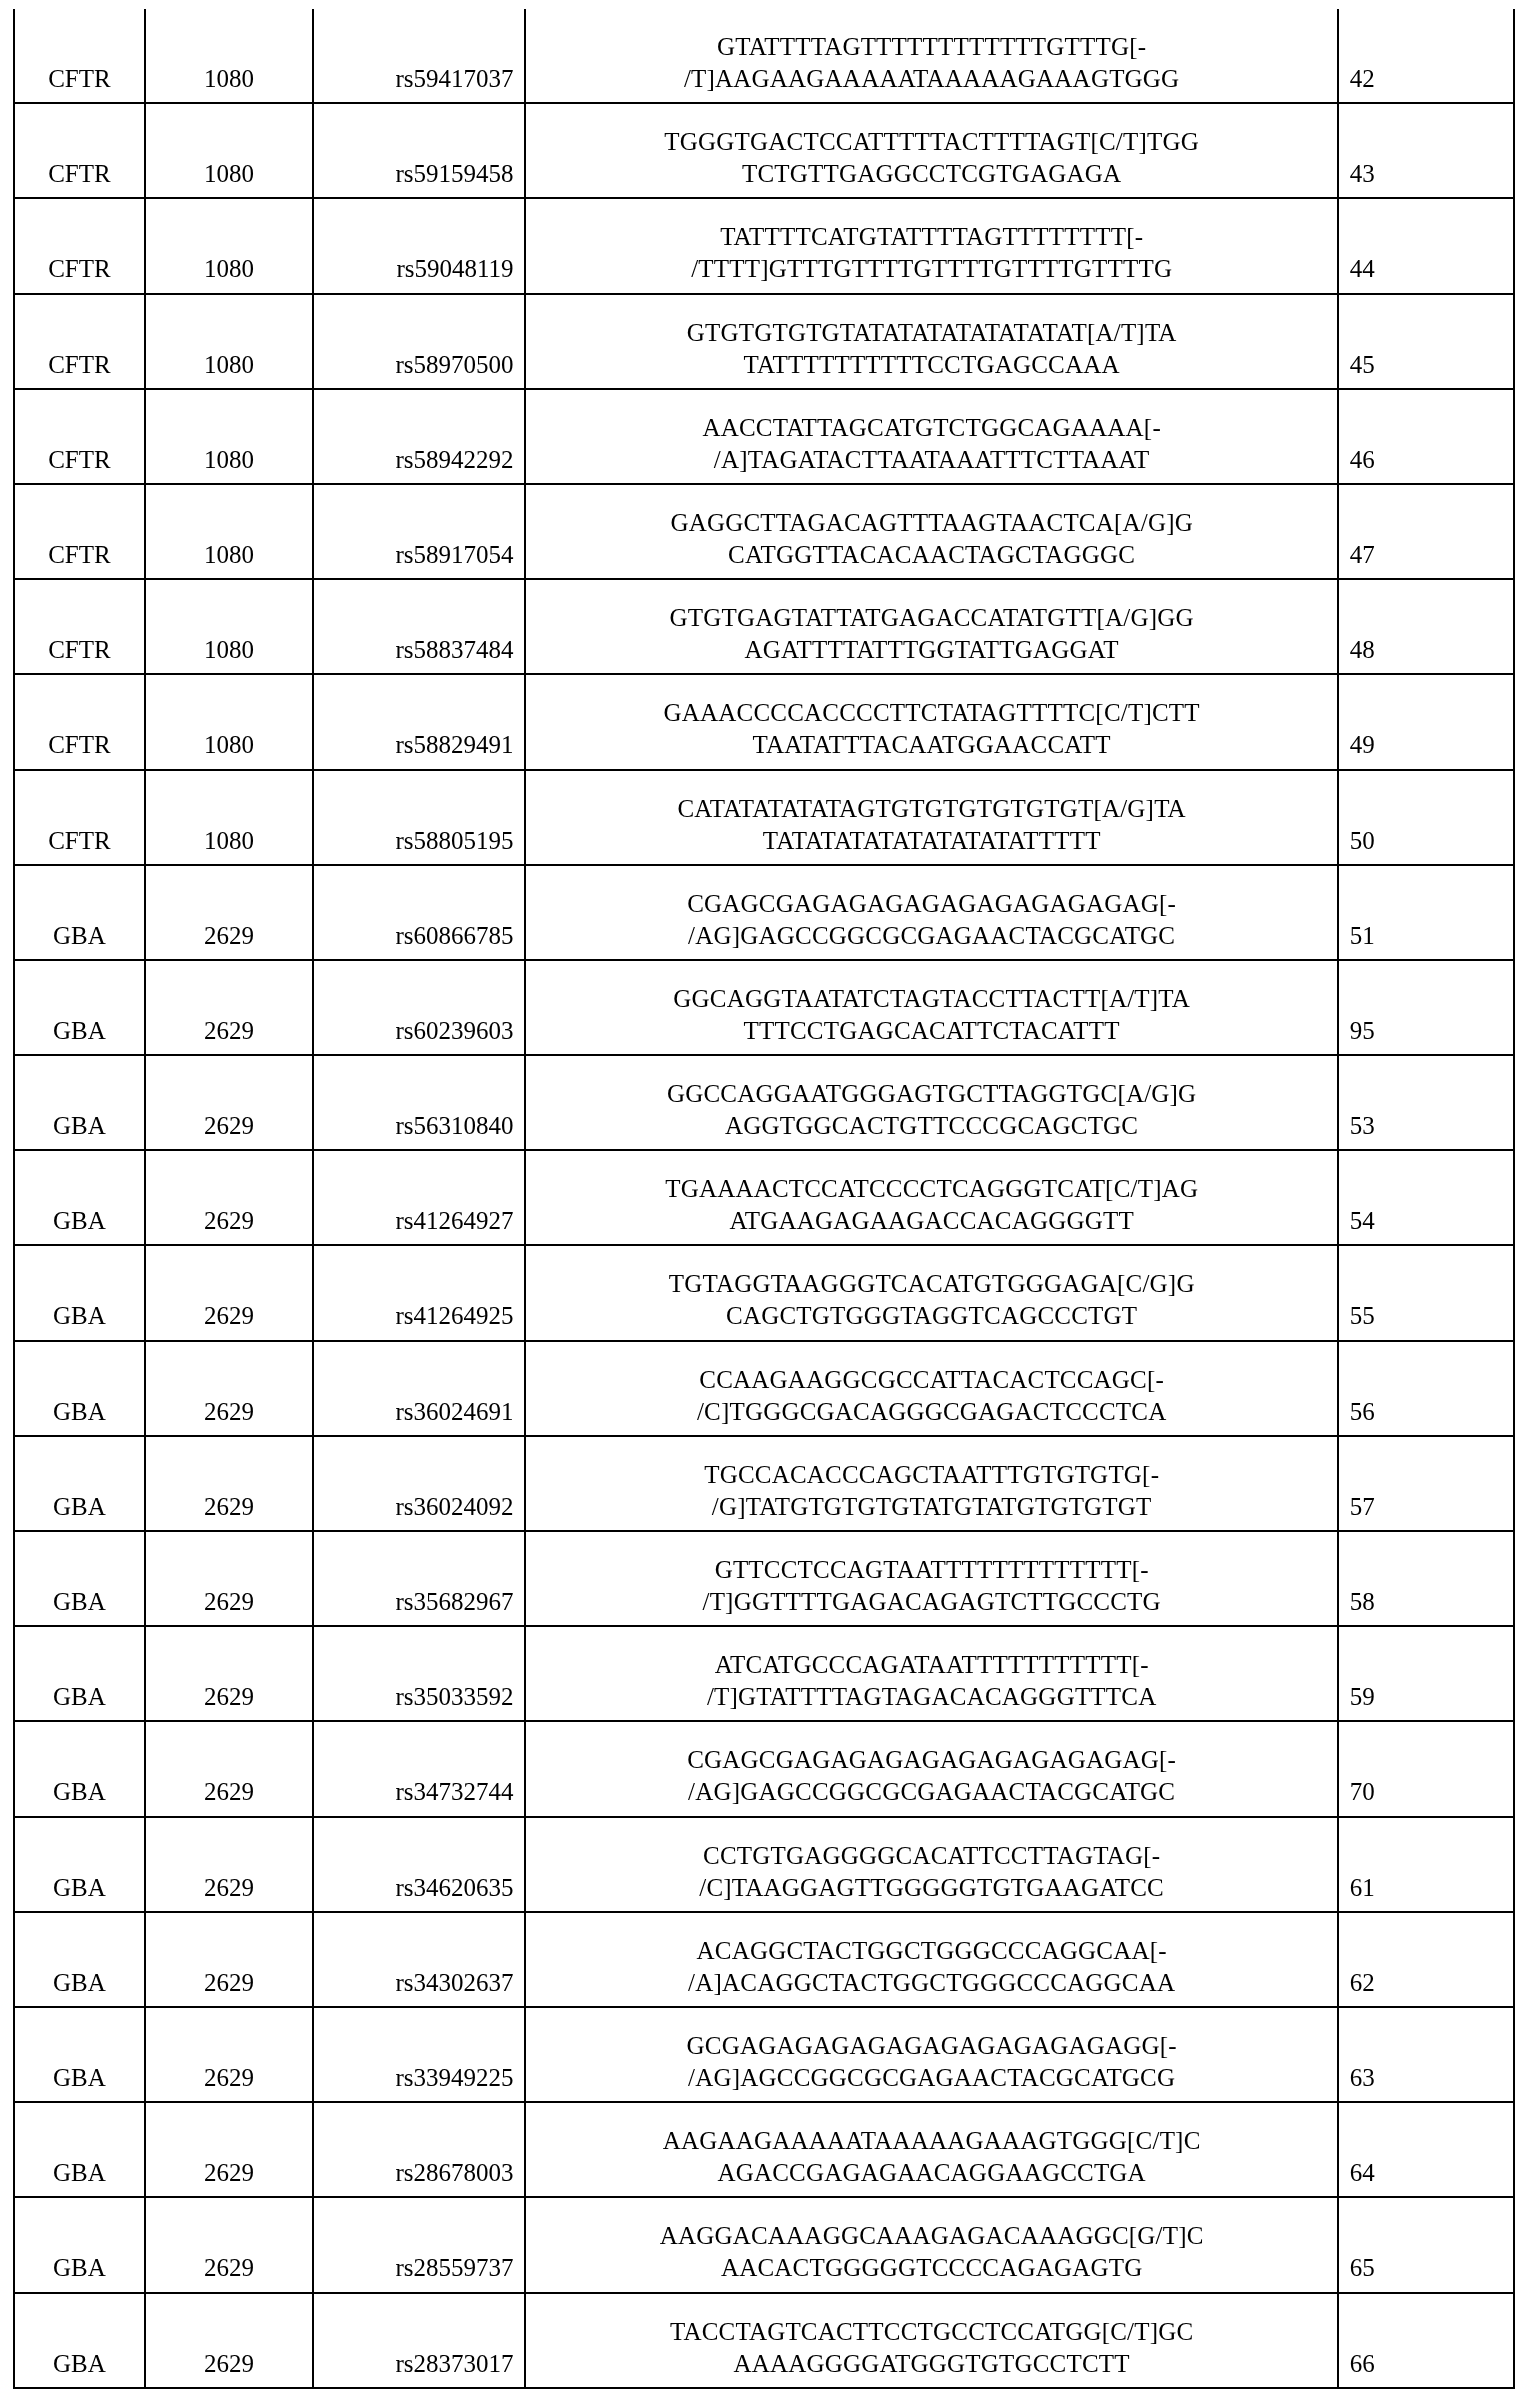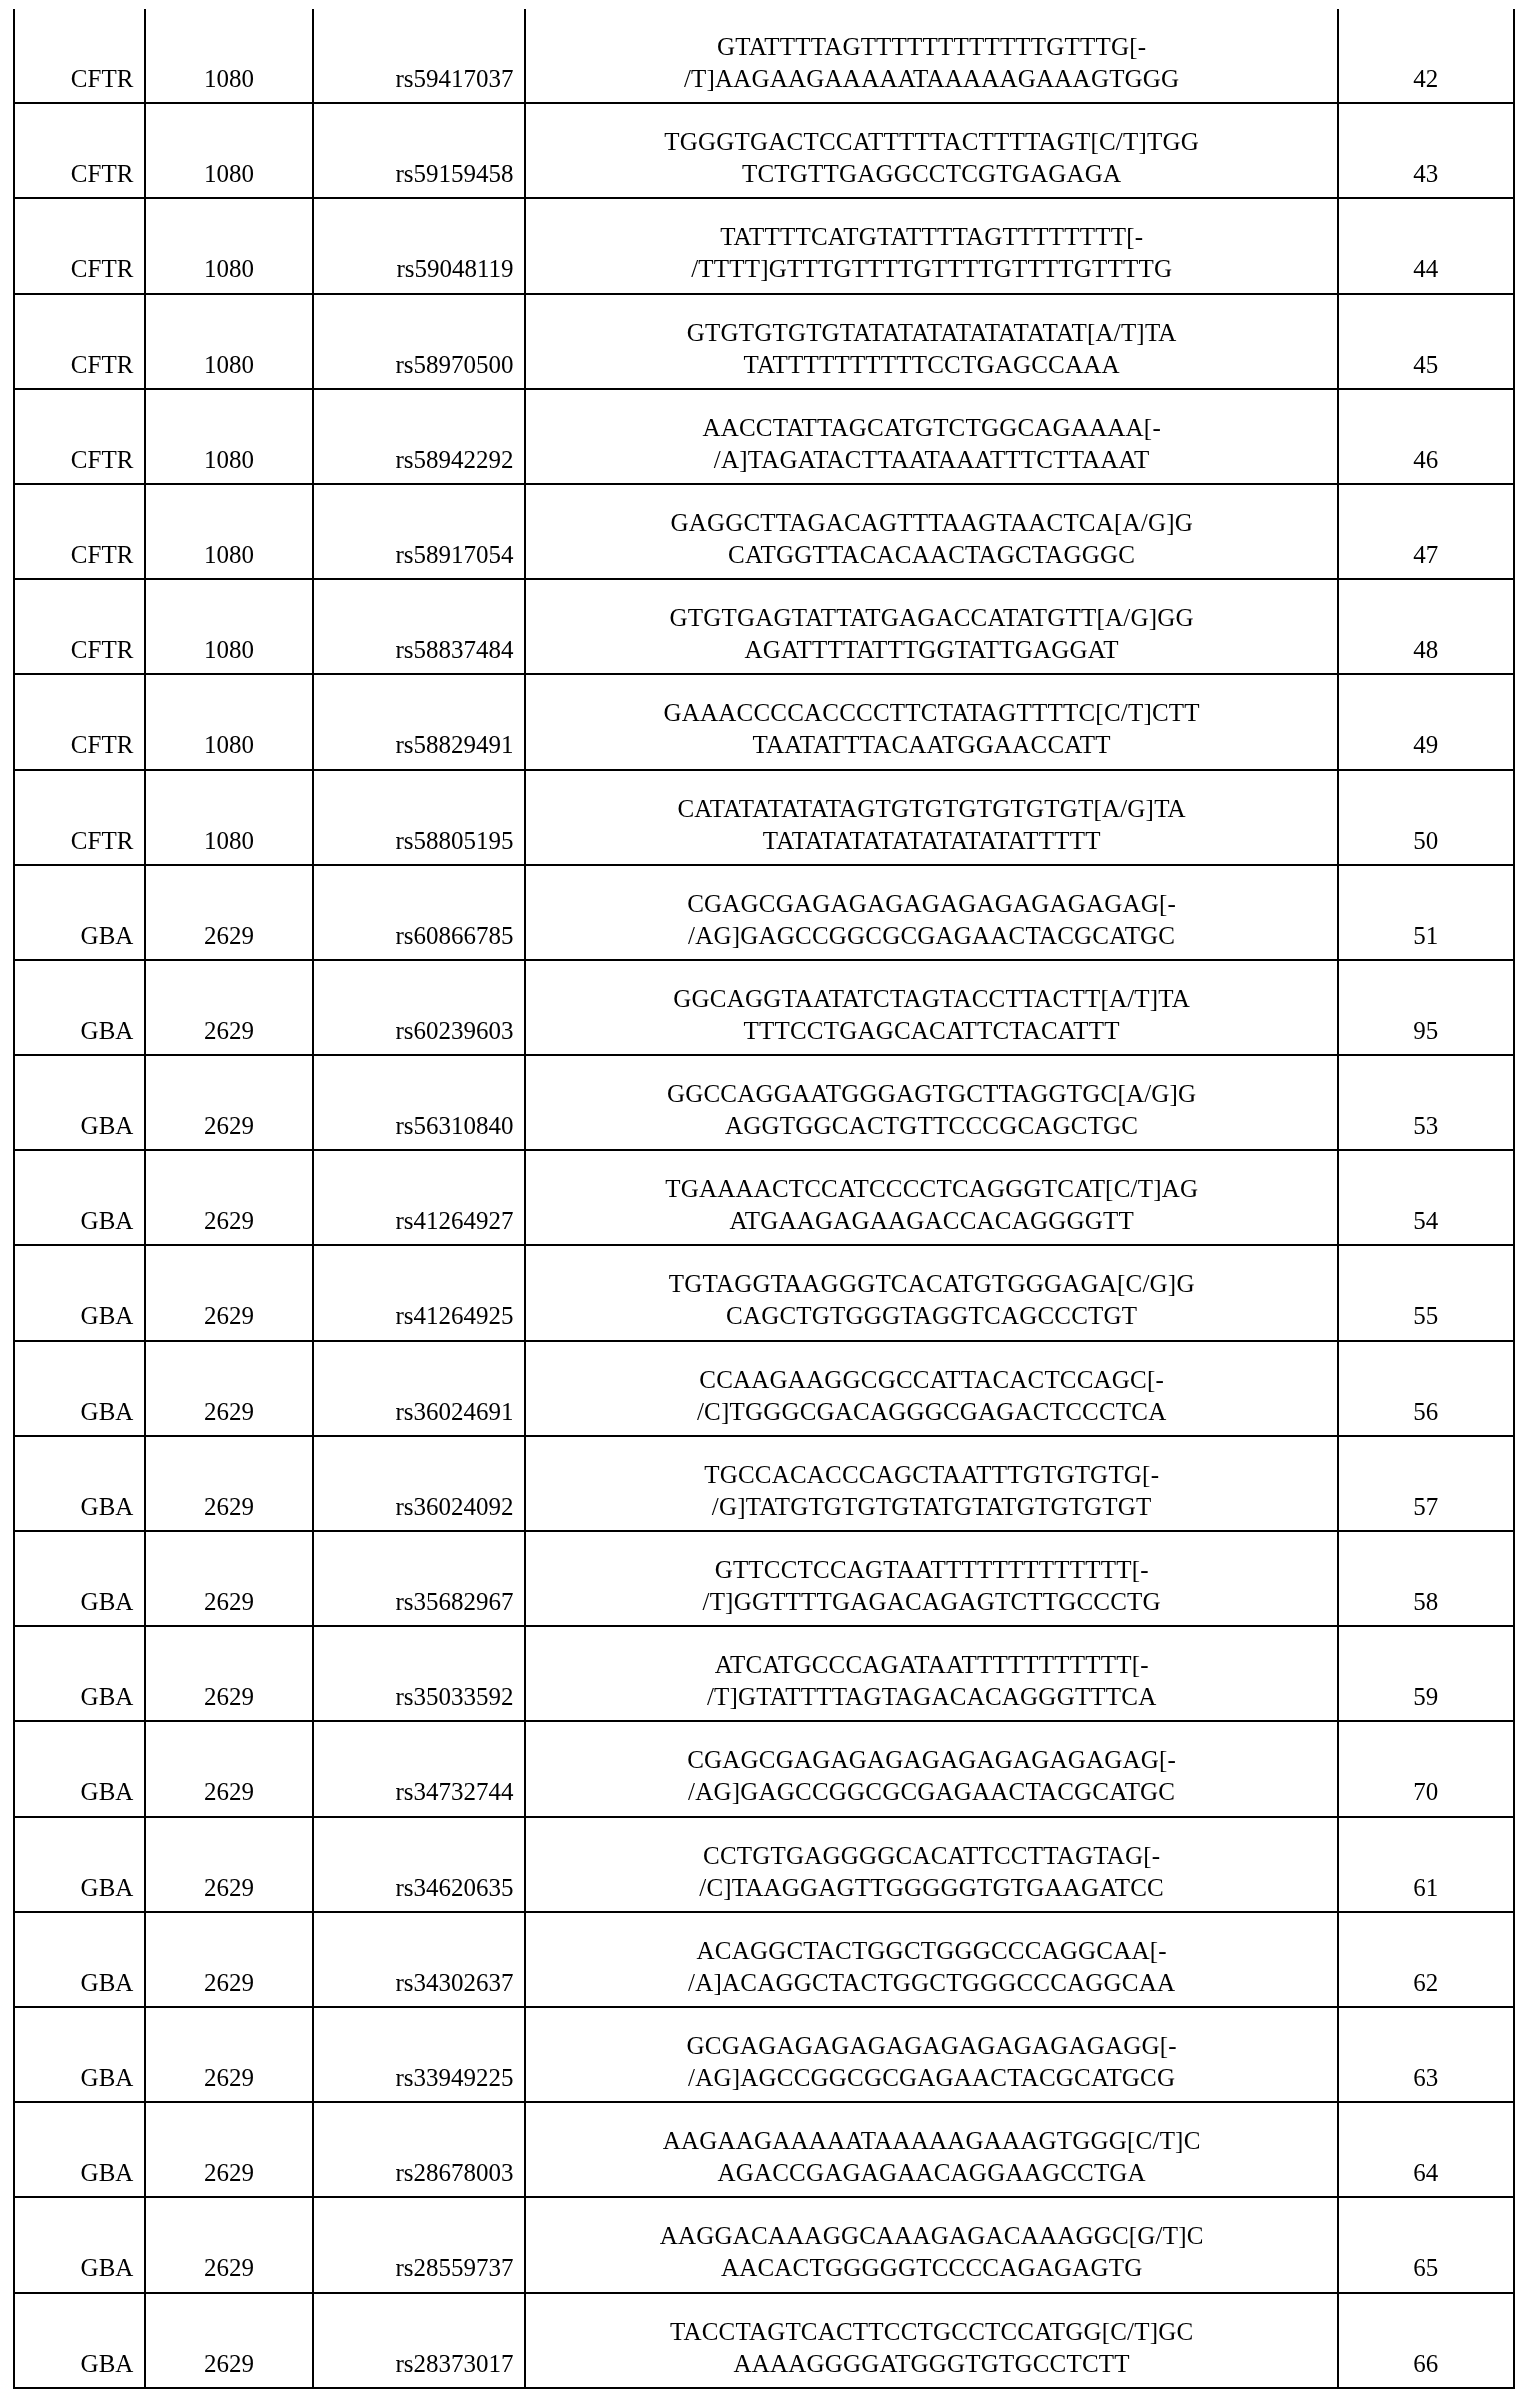--- a/index.html
+++ b/index.html
@@ -13,25 +13,25 @@
   #snp-table td {
     border: 2.7px solid #000;
     padding: 0 10.8px 7.2px 10.8px;
     height: 86px;
     vertical-align: bottom;
     font-size: 25px;
     line-height: 32px;
     white-space: nowrap;
   }
   #snp-table tr:first-child td { border-top: none; }
-  td.c-gene { width: 108px; text-align: right; }
+  td.c-gene { width: 108px; text-align: center; }
   td.c-len  { width: 144px; text-align: center; }
   td.c-rs   { width: 189px; text-align: right; }
   td.c-seq  { width: 789px; text-align: center; padding-left: 12.6px; }
-  td.c-id   { width: 152px; text-align: center; padding-right: 16px; }
+  td.c-id   { width: 152px; text-align: left; padding-right: 16px; }
   .seq-line { display: block; letter-spacing: 0.2px; }
 </style>
 </head>
 <body>
 
 <table id="snp-table">
   <tbody id="snp-body">
   <tr>
     <td class="c-gene"><span>CFTR</span></td>
     <td class="c-len"><span>1080</span></td>

